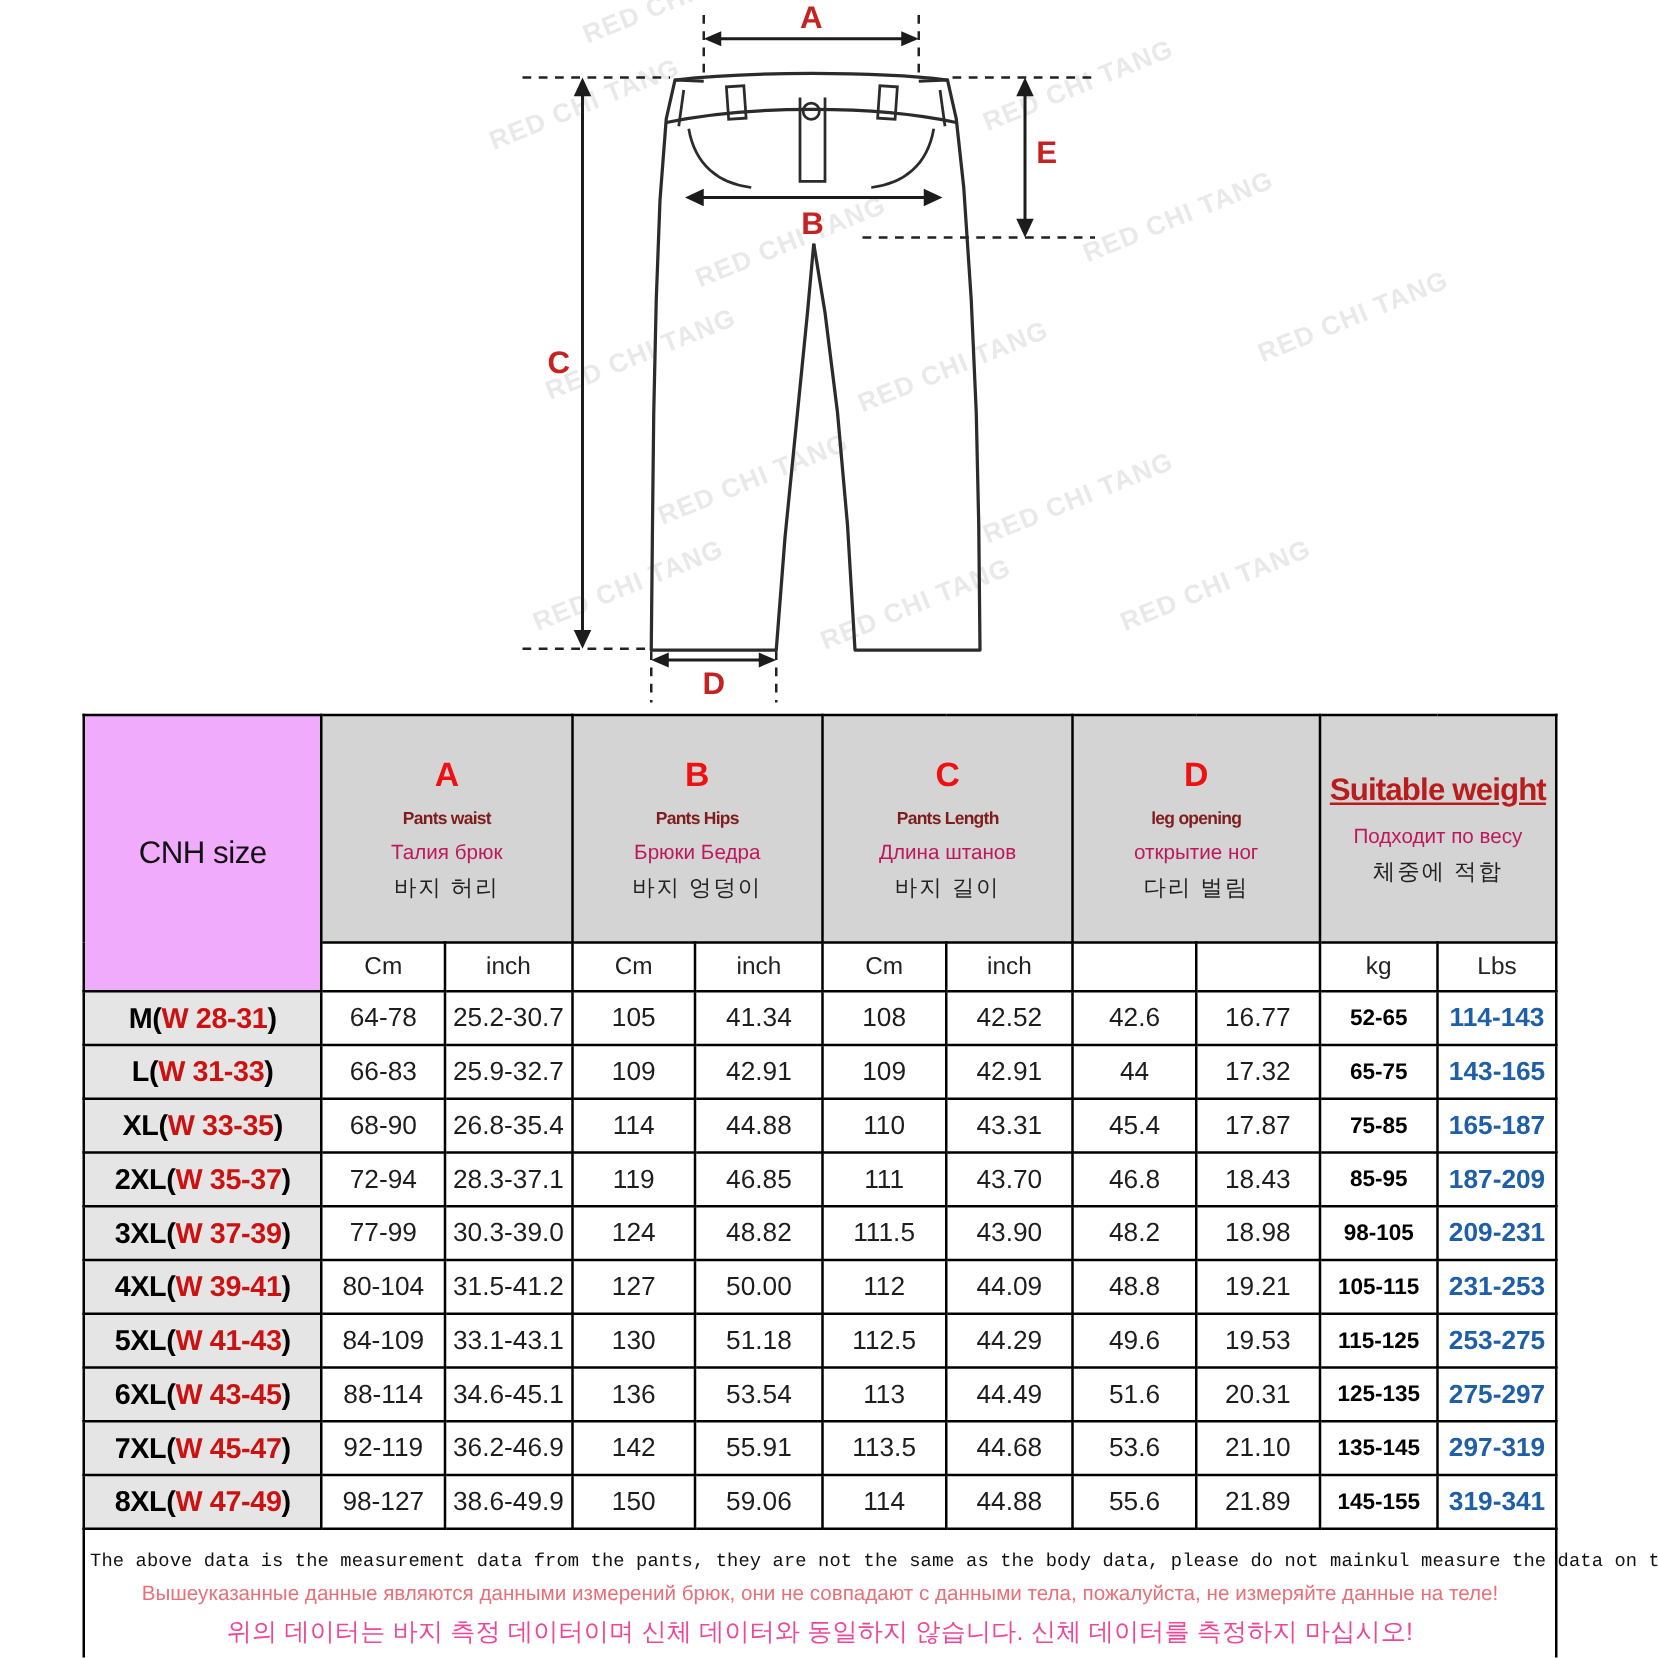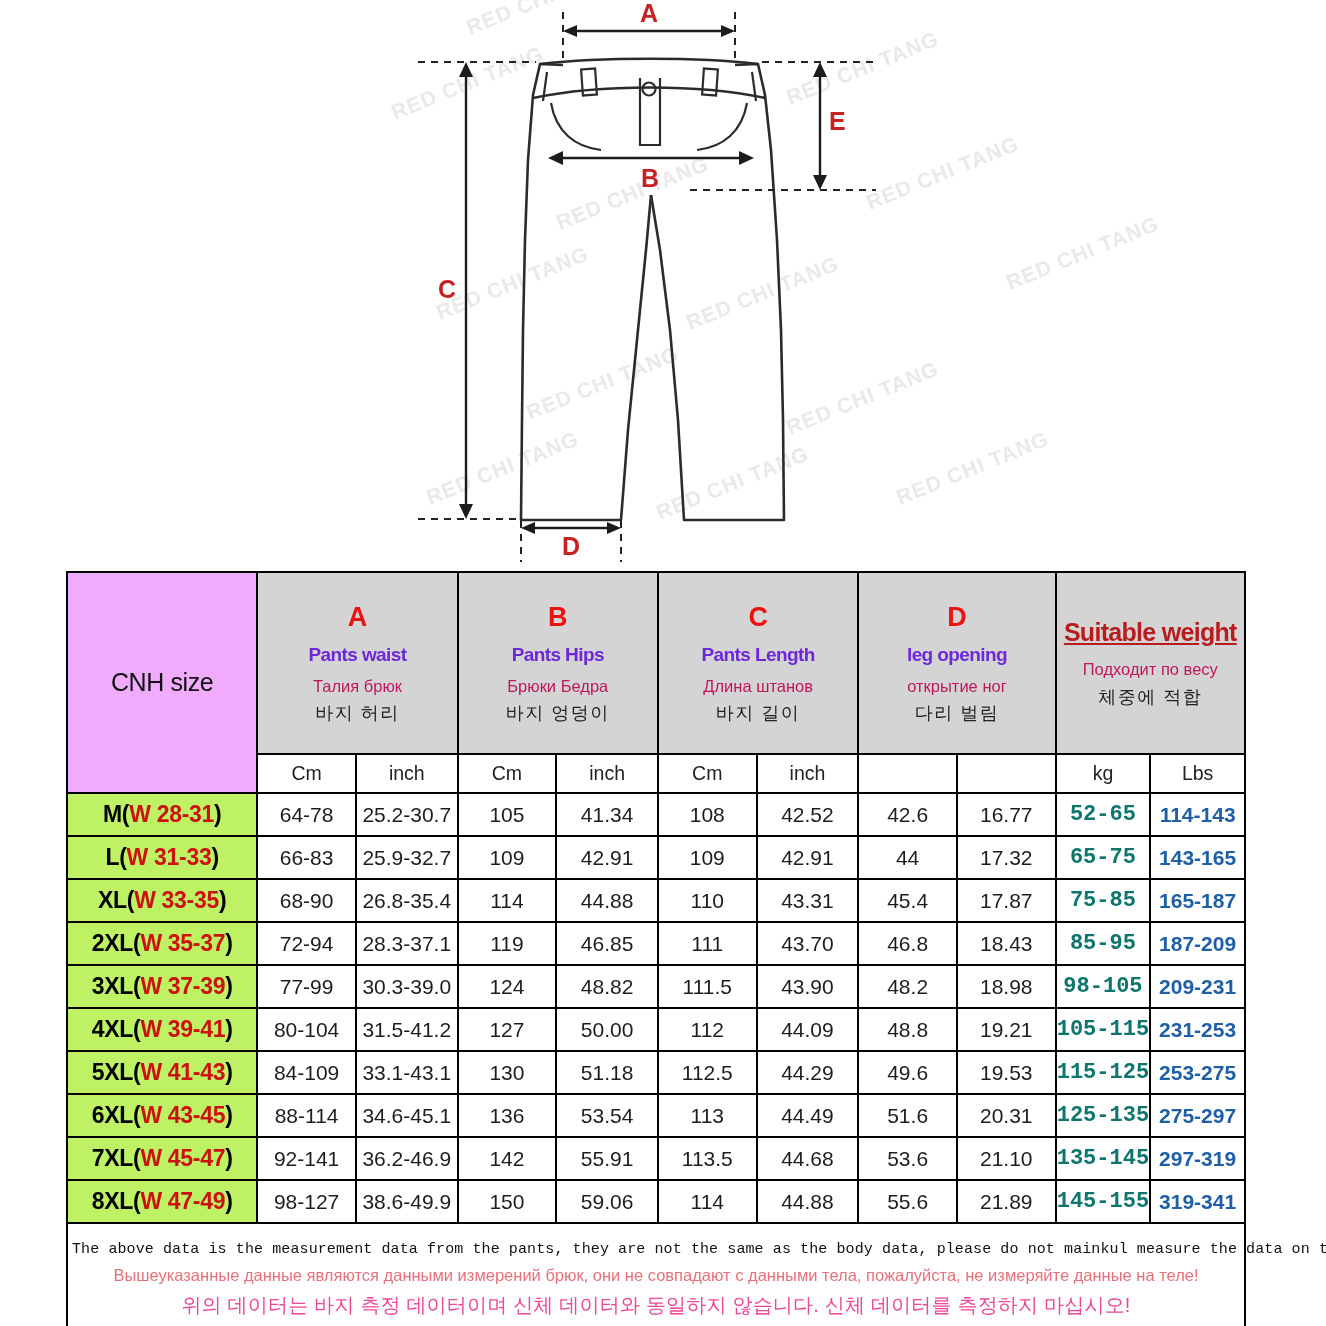--- a/index.html
+++ b/index.html
@@ -64,22 +64,22 @@
   }
   .grp .letter {
     color: #ee1111;
     font-size: 27px;
     font-weight: bold;
     display: block;
     margin-bottom: 6px;
     letter-spacing: 0px;
   }
   .grp .en {
-    color: #6d28d9;
-    font-size: 19px;
+    color: #7f1d1d;
+    font-size: 14px;
     font-weight: bold;
     display: block;
     margin-bottom: 9px;
     letter-spacing: -0.6px;
   }
   .grp .ru {
     color: #be185d;
     font-size: 16.5px;
     display: block;
     margin-bottom: 5px;
@@ -114,32 +114,31 @@
     color: #222;
   }
 
   
   .data-row td {
     height: 41px;
     font-size: 21px;
     color: #1d1d1d;
   }
   .data-row td.sizecell {
-    background: #bef264;
+    background: #e5e5e5;
     font-size: 23px;
     font-weight: bold;
     color: #000;
     letter-spacing: -0.3px;
   }
   .data-row td.sizecell .wpart { color: #cc1111; }
   .data-row td.kgcell {
-    color: #0f766e;
-    font-weight: bold;
-    font-size: 22px;
-    font-family: Liberation Mono, monospace;
+    color: #000000;
+    font-weight: bold;
+    font-size: 18px;
   }
   .data-row td.lbscell {
     color: #1f5fa8;
     font-weight: bold;
     font-size: 21px;
   }
 
   
   .note-cell {
     padding: 10px 4px 14px 4px !important;
@@ -446,21 +445,21 @@
           <td>53.54</td>
           <td>113</td>
           <td>44.49</td>
           <td>51.6</td>
           <td>20.31</td>
           <td class="kgcell">125-135</td>
           <td class="lbscell">275-297</td>
         </tr>
         <tr class="data-row">
           <td class="sizecell"><span>7XL(</span><span class="wpart">W 45-47</span><span>)</span></td>
-          <td>92-141</td>
+          <td>92-119</td>
           <td>36.2-46.9</td>
           <td>142</td>
           <td>55.91</td>
           <td>113.5</td>
           <td>44.68</td>
           <td>53.6</td>
           <td>21.10</td>
           <td class="kgcell">135-145</td>
           <td class="lbscell">297-319</td>
         </tr>

